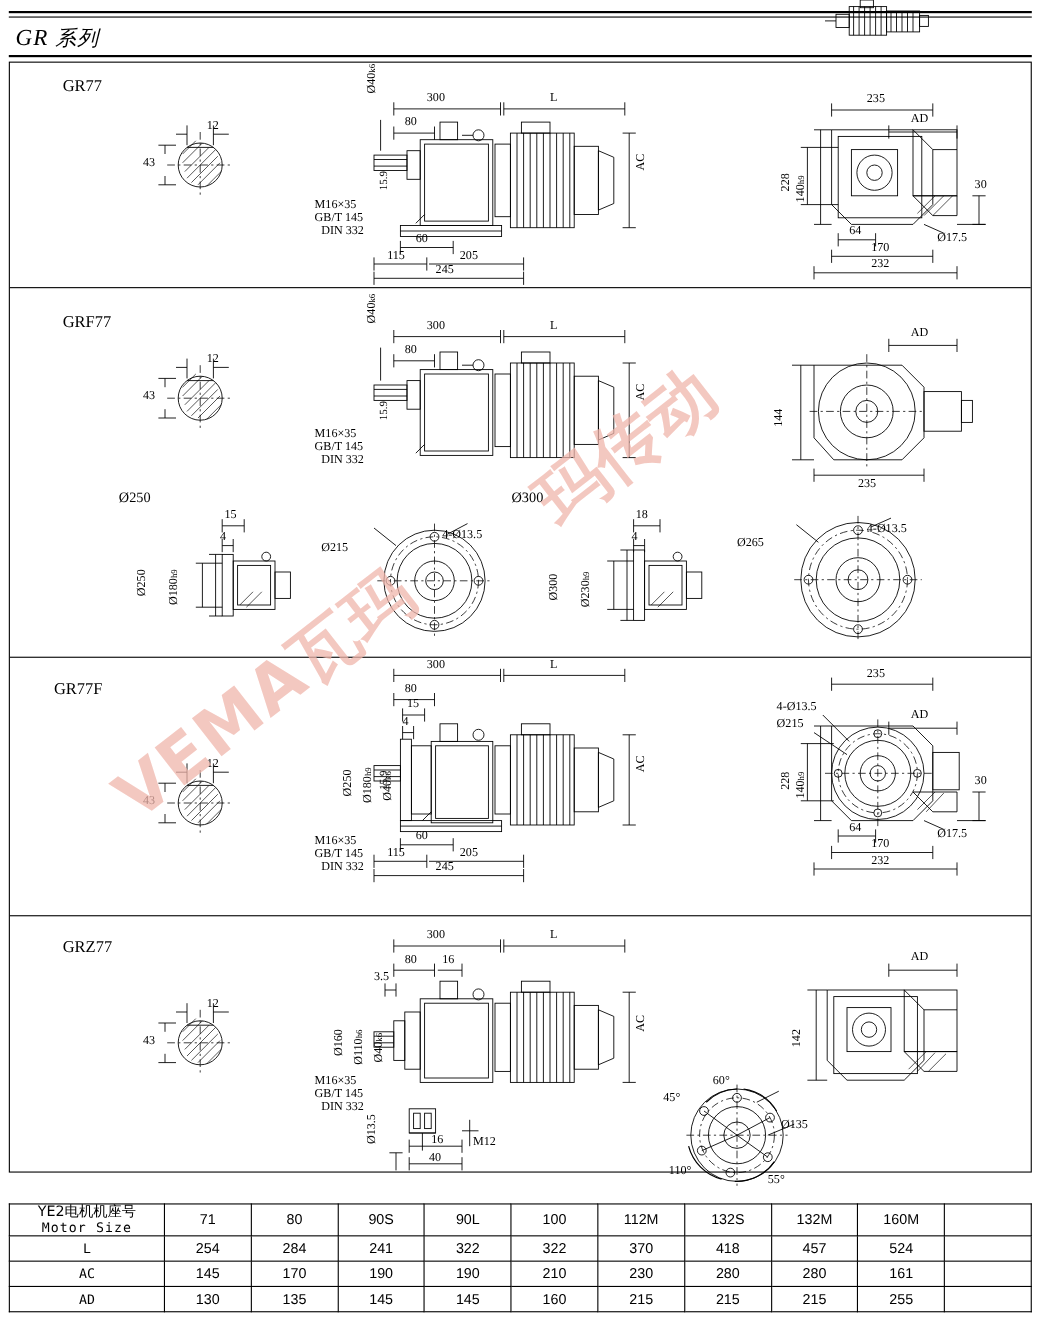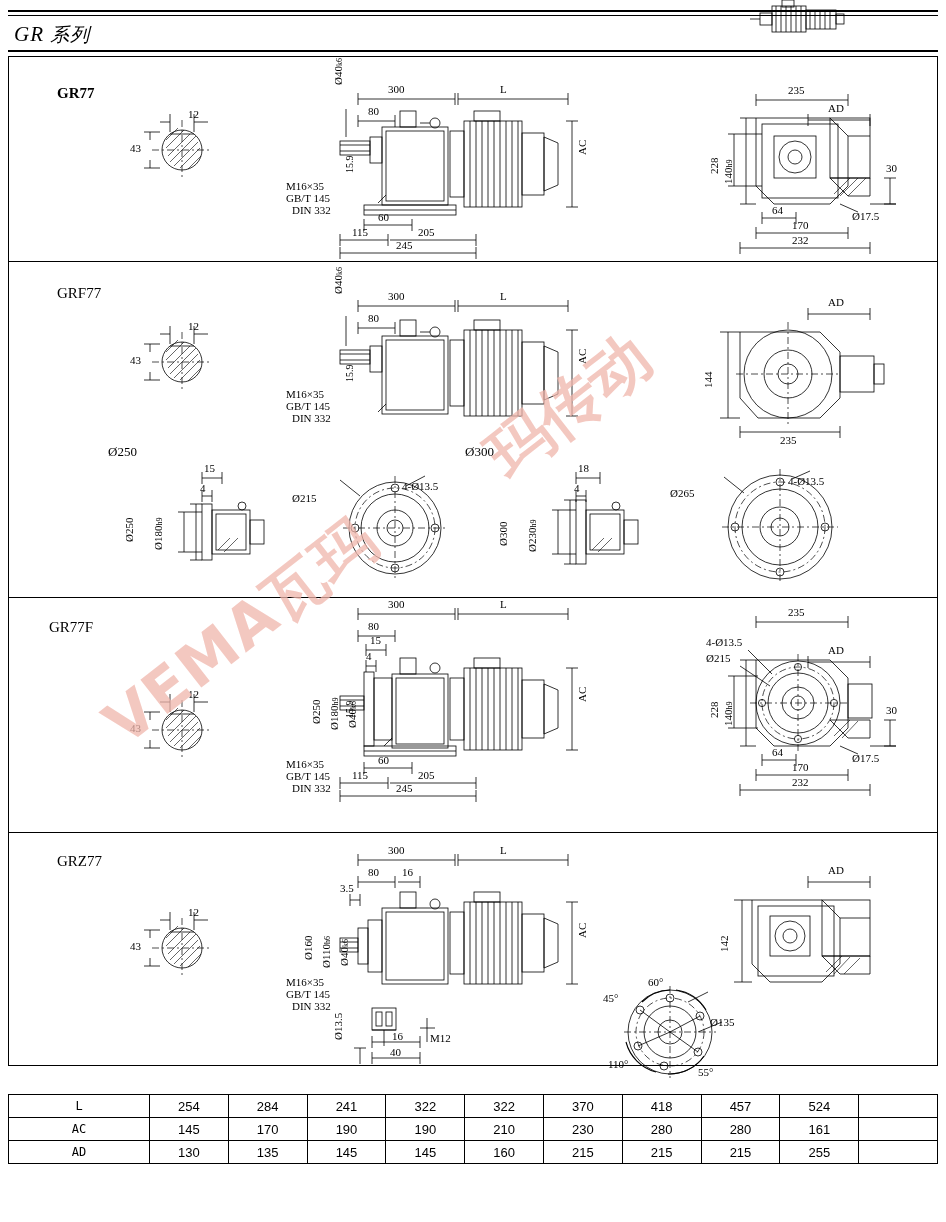--- a/index.html
+++ b/index.html
@@ -188,21 +188,21 @@
     <span>GR</span>
     <span class="cn">系列</span>
   </div>
   <div class="header-rule"></div>
 
   <div class="frame">
     <div class="row-sep" style="top:204px;"></div>
     <div class="row-sep" style="top:540px;"></div>
     <div class="row-sep" style="top:775px;"></div>
 
-    <div class="row-label" style="left:48px; top:28px;font-weight:bold;">GR77</div>
+    <div class="row-label" style="left:48px; top:14px;">GR77</div>
     <div class="row-label" style="left:48px; top:228px;">GRF77</div>
     <div class="row-label" style="left:40px; top:562px;">GR77F</div>
     <div class="row-label" style="left:48px; top:796px;">GRZ77</div>
   </div>
 
   <div style="position:absolute; left:130px; top:100px;">
     <svg width="130" height="90" viewBox="0 0 130 90">
       <g class="ln thin">
         <circle cx="52" cy="50" r="20"></circle>
         <line x1="40" y1="34" x2="64" y2="34"></line>
@@ -982,20 +982,36 @@
     <div class="dimtext" style="left:128px; top:4px;">AD</div>
     <div class="dimtext" style="left:18px; top:92px; transform:rotate(-90deg); transform-origin:left top;">142</div>
   </div>
 
   <div class="watermark wm1">玛传动</div>
   <div class="watermark wm2">VEMA瓦玛</div>
 
   <div class="tablewrap">
     <table class="spec">
       <tbody>
+        <tr>
+          <td class="rowhead">
+            <span class="hdr-cn">YE2电机机座号</span>
+            <span class="hdr-en">Motor Size</span>
+          </td>
+          <td>71</td>
+          <td>80</td>
+          <td>90S</td>
+          <td>90L</td>
+          <td>100</td>
+          <td>112M</td>
+          <td>132S</td>
+          <td>132M</td>
+          <td>160M</td>
+          <td class="tail"></td>
+        </tr>
         <tr>
           <td class="rowhead">L</td>
           <td>254</td>
           <td>284</td>
           <td>241</td>
           <td>322</td>
           <td>322</td>
           <td>370</td>
           <td>418</td>
           <td>457</td>

